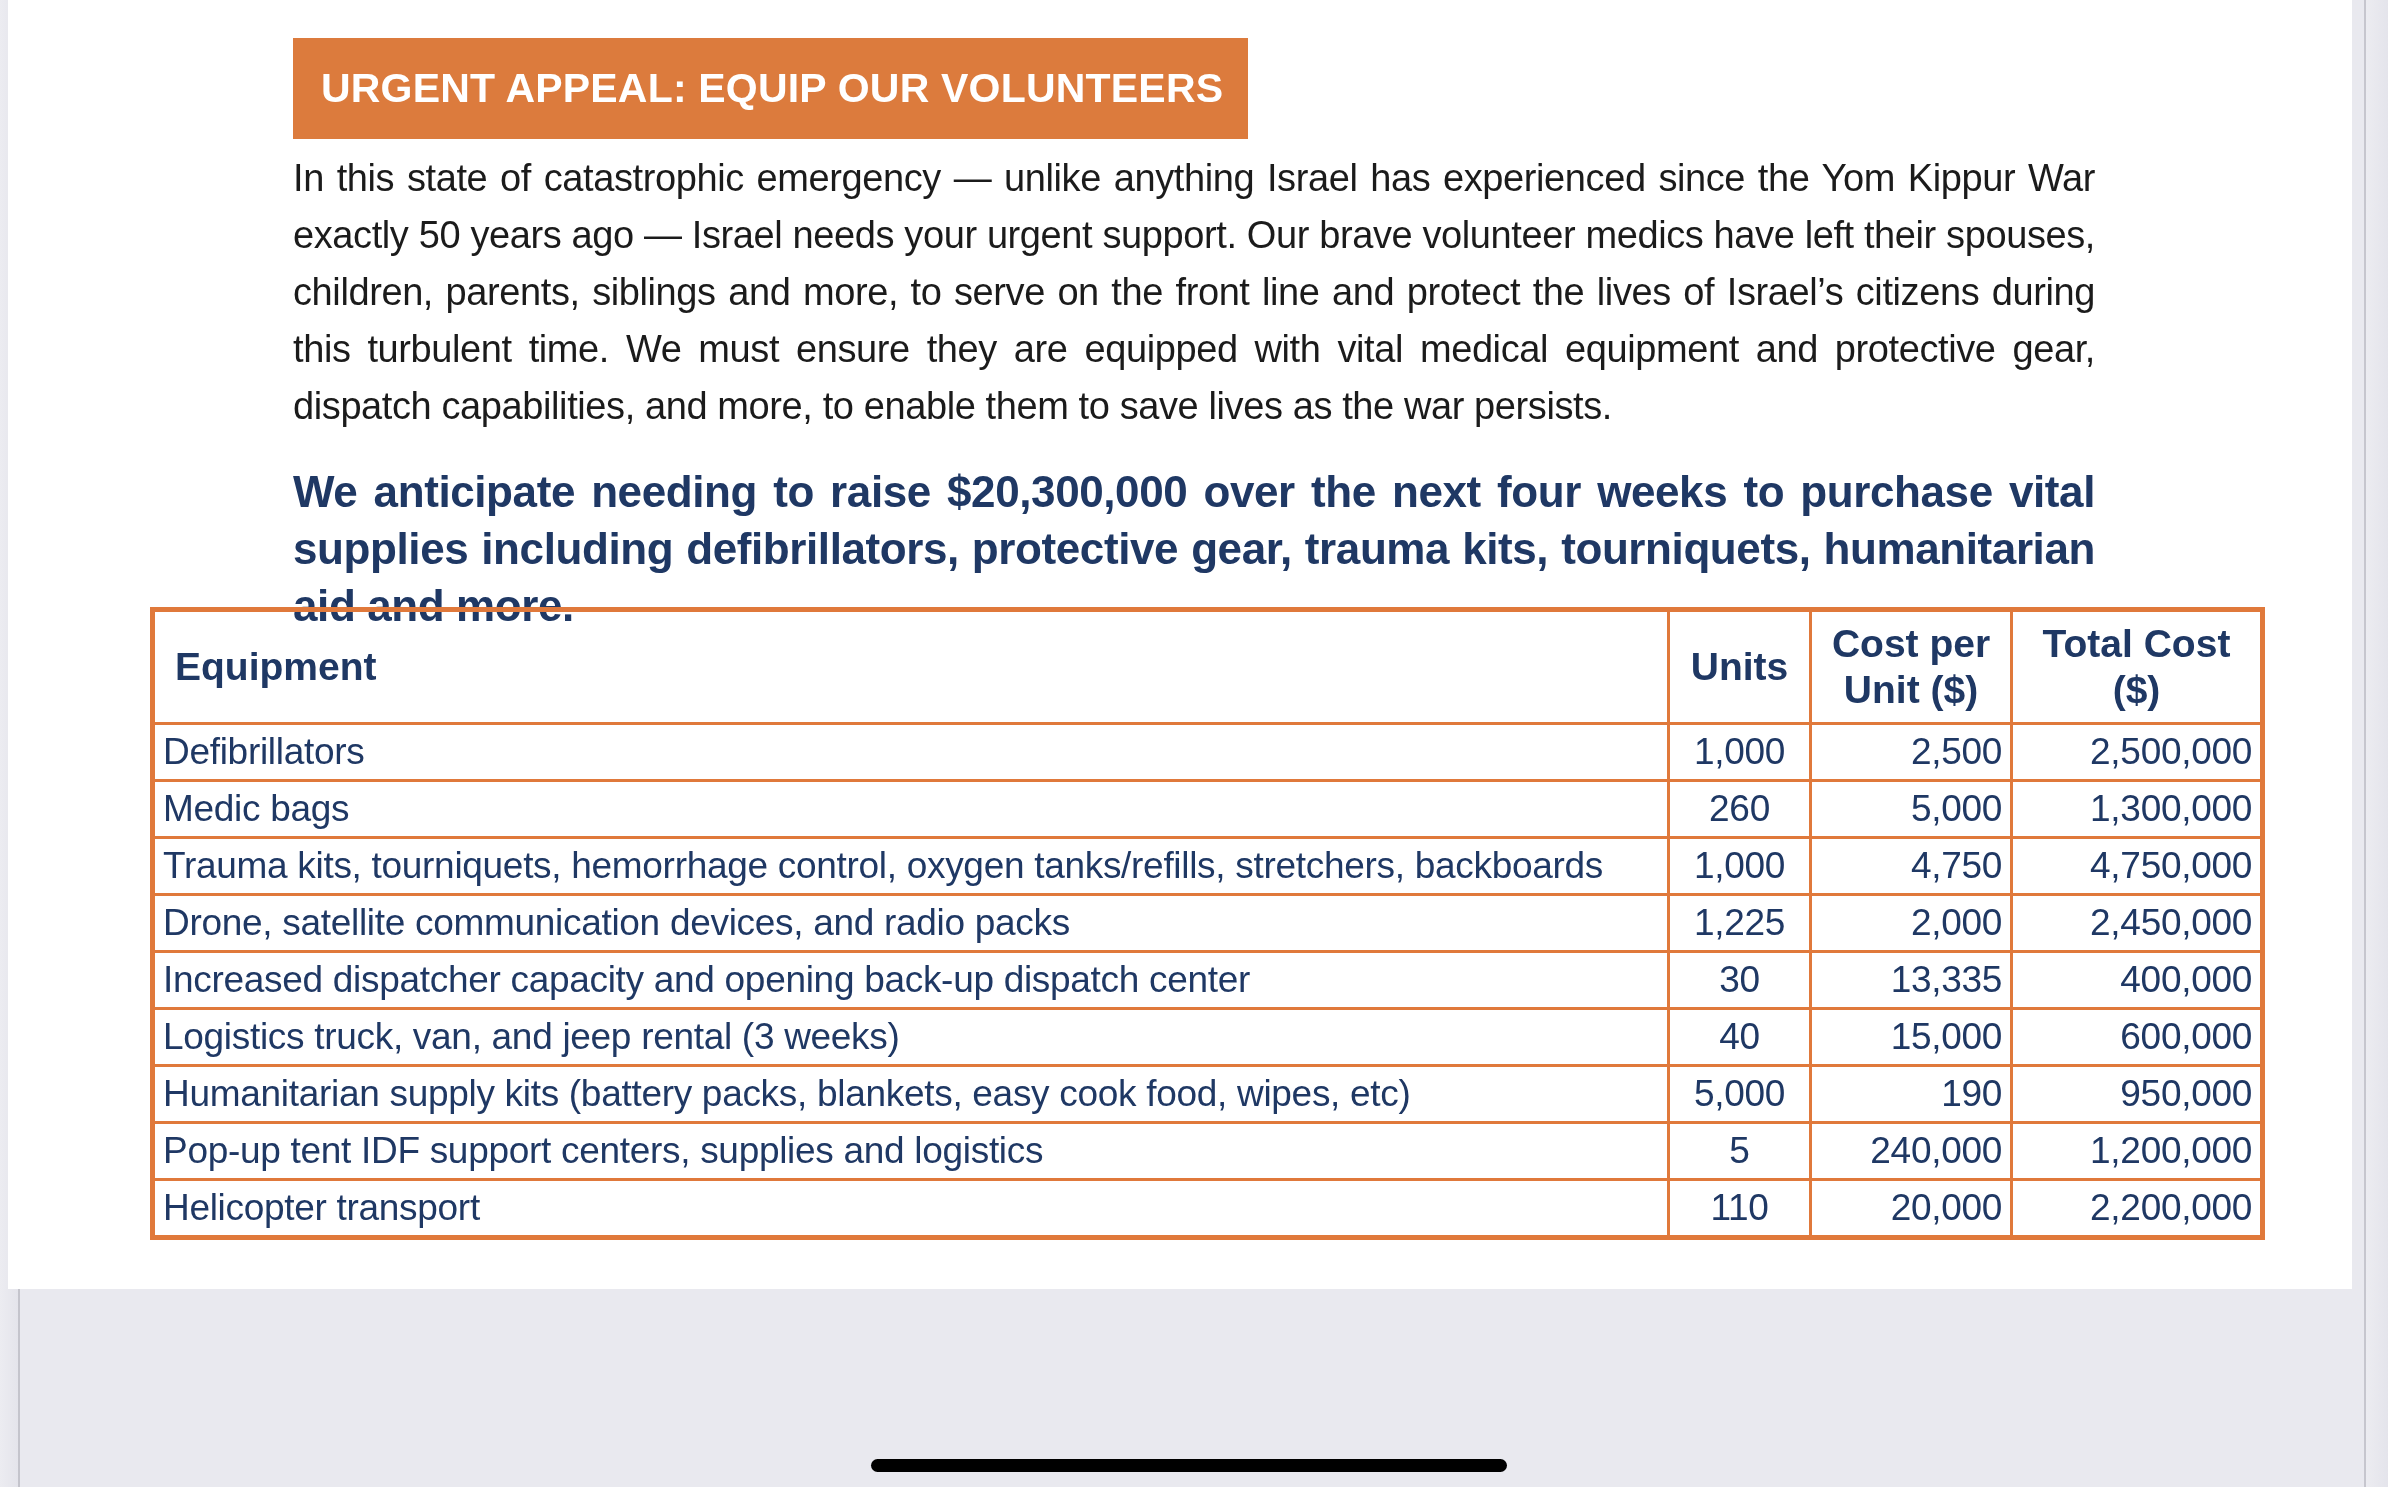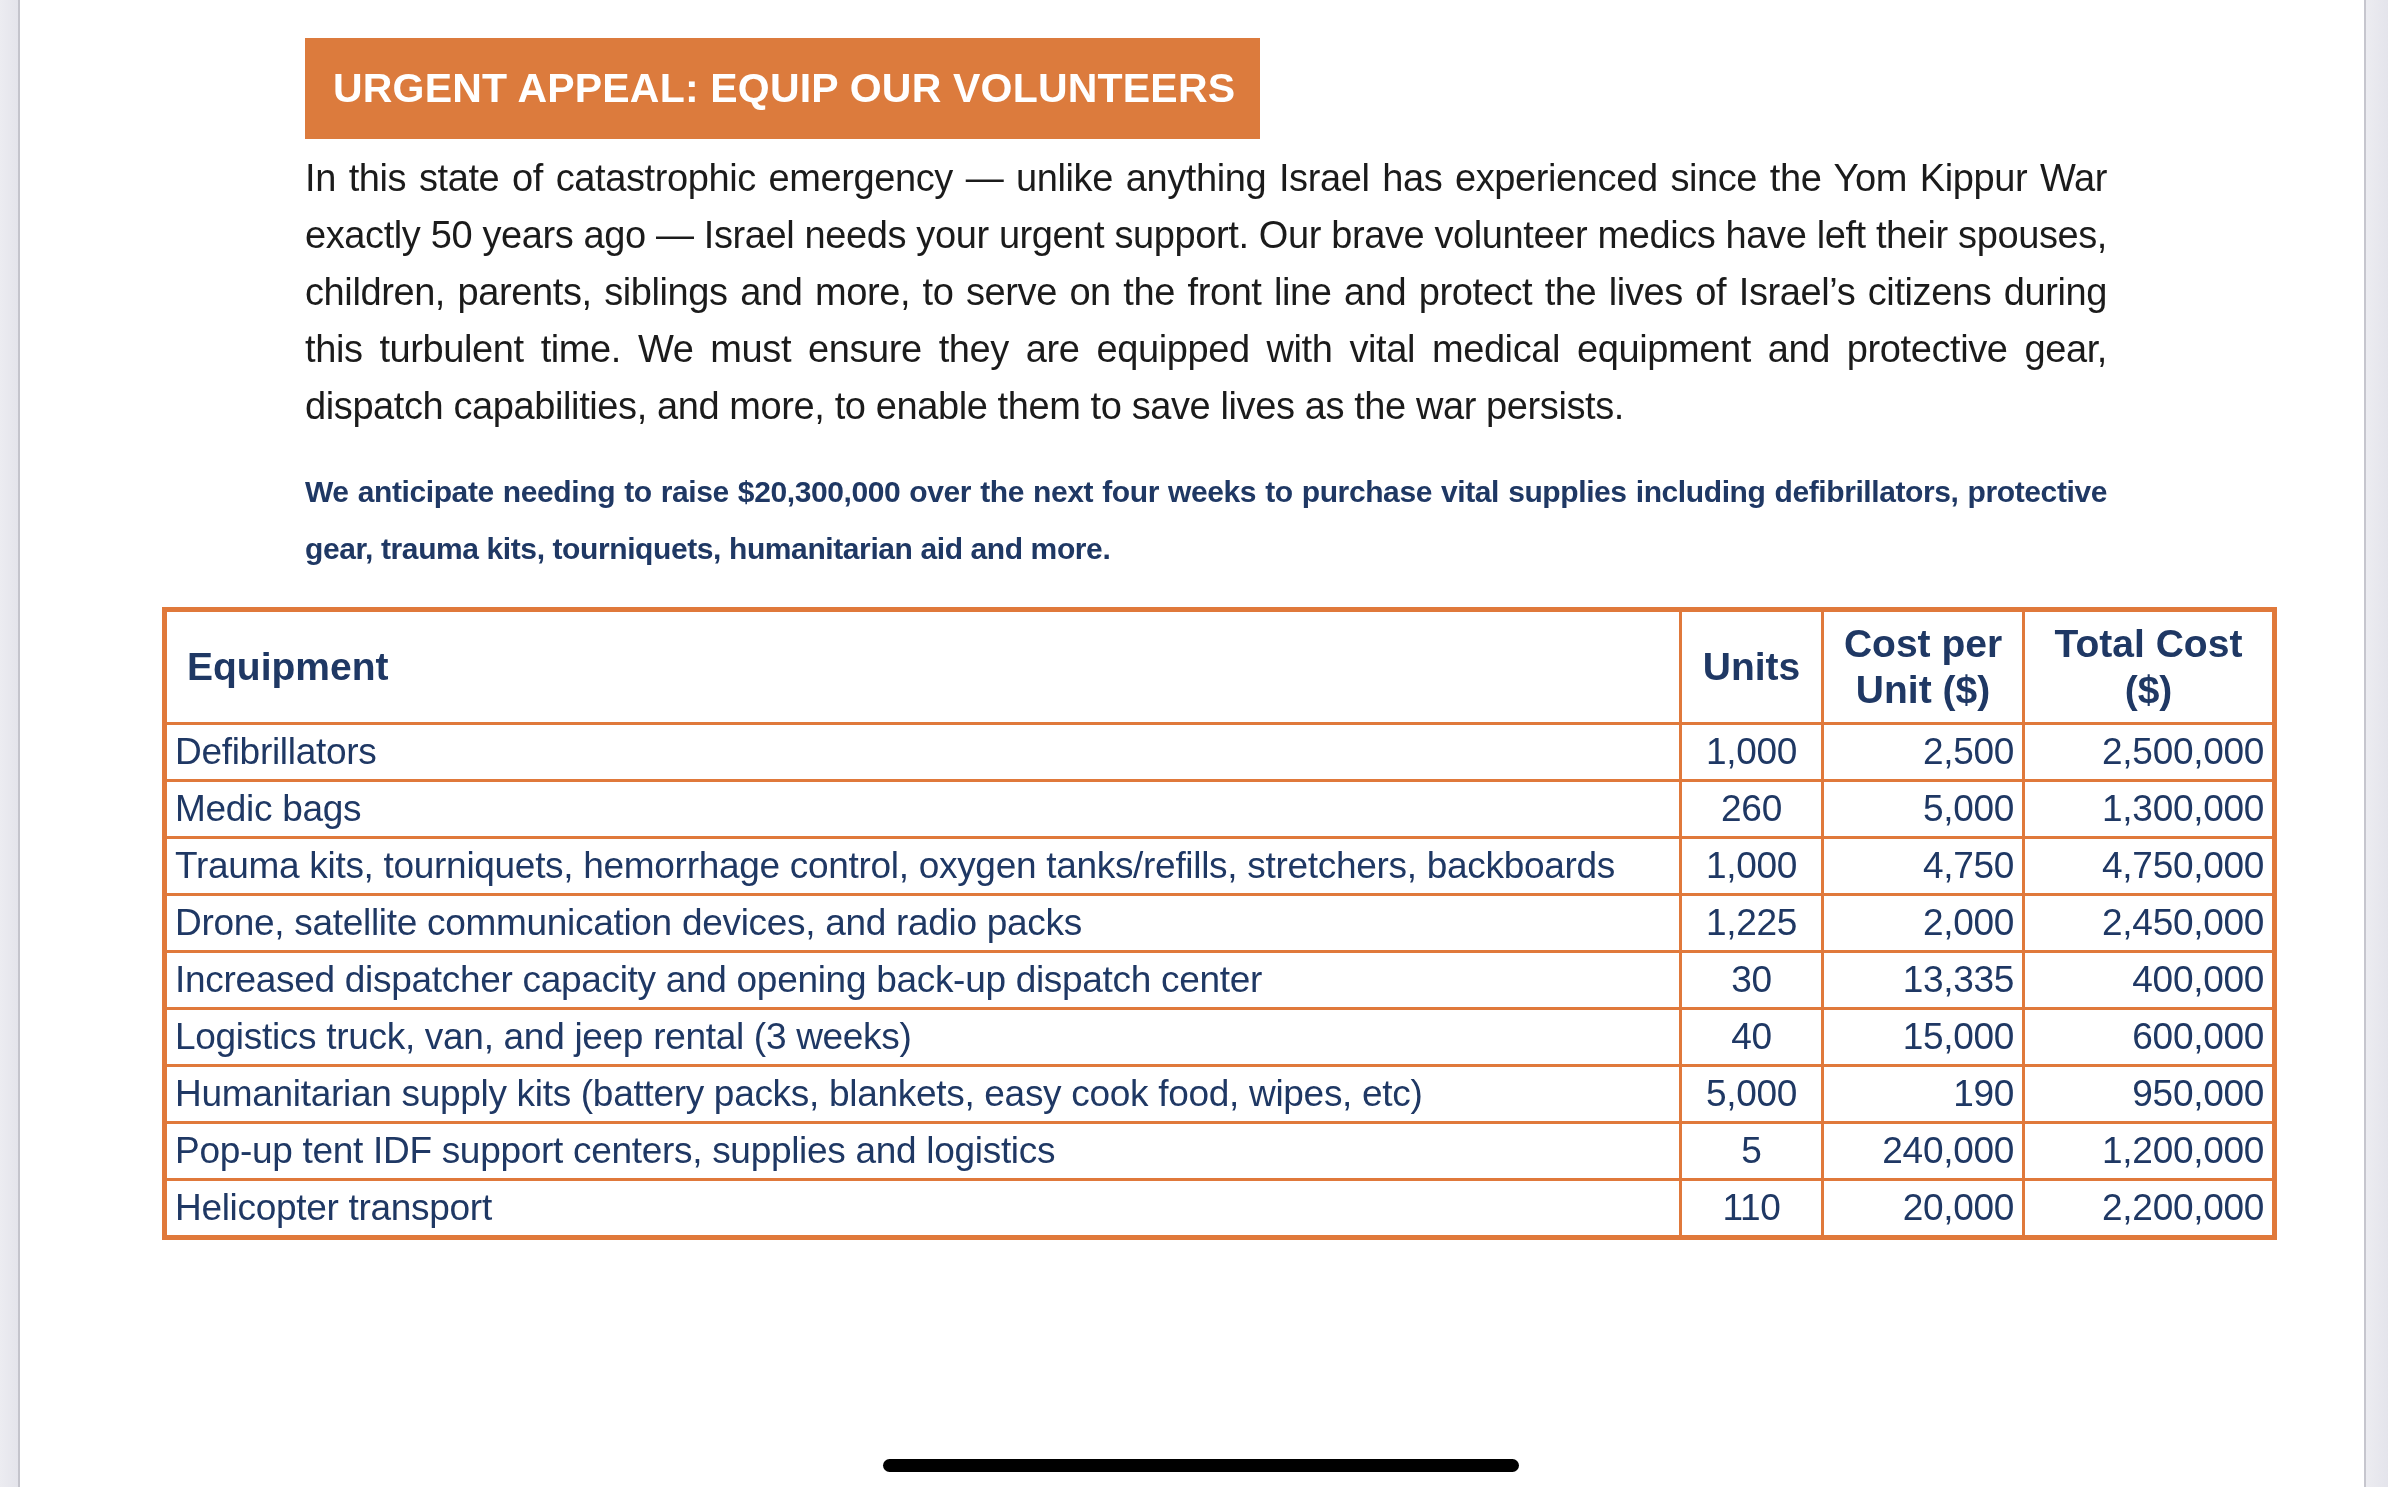--- a/index.html
+++ b/index.html
@@ -11,22 +11,22 @@
     overflow: hidden;
   }
   .viewer { position: absolute; inset: 0; }
   .edge-strip {
     position: absolute; top: 0; bottom: 0; width: 18px;
     background: linear-gradient(to right, #ECECF1, #E4E4EB);
   }
   .edge-strip.left  { left: 0;  border-right: 2px solid #C4C4CC; }
   .edge-strip.right { right: 0; width: 22px; border-left: 2px solid #C6C6CE; }
   .page {
-    position: absolute; left: 20px; top: 0;
-    width: 2344px; height: 1487px;
+    position: absolute; left: 8px; top: 0;
+    width: 2344px; height: 1289px;
     background: #FFFFFF;
   }
   .banner {
     position: absolute; left: 285px; top: 38px;
     width: 955px; height: 101px;
     background: #DC7B3D;
     display: flex; align-items: center;
     padding-left: 28px; box-sizing: border-box;
   }
   .banner-title {
@@ -36,21 +36,21 @@
   .content {
     position: absolute; left: 285px; top: 150px; width: 1802px;
   }
   .intro {
     margin: 0; color: #1B1B1B;
     font-size: 38px; line-height: 57px;
     text-align: justify; letter-spacing: -0.4px;
   }
   .goal {
     margin: 28px 0 0 0; color: #1F3864;
-    font-size: 30px; line-height: 57px; font-weight: bold;
+    font-size: 44px; line-height: 57px; font-weight: bold;
     text-align: justify; letter-spacing: -0.4px;
   }
   table.equip {
     position: absolute; left: 142px; top: 607px;
     width: 2110px;
     border-collapse: collapse; table-layout: fixed; border-radius: 18px;
   }
   table.equip col.c-equipment { width: 1516px; }
   table.equip col.c-units     { width: 142px; }
   table.equip col.c-cost      { width: 201px; }

